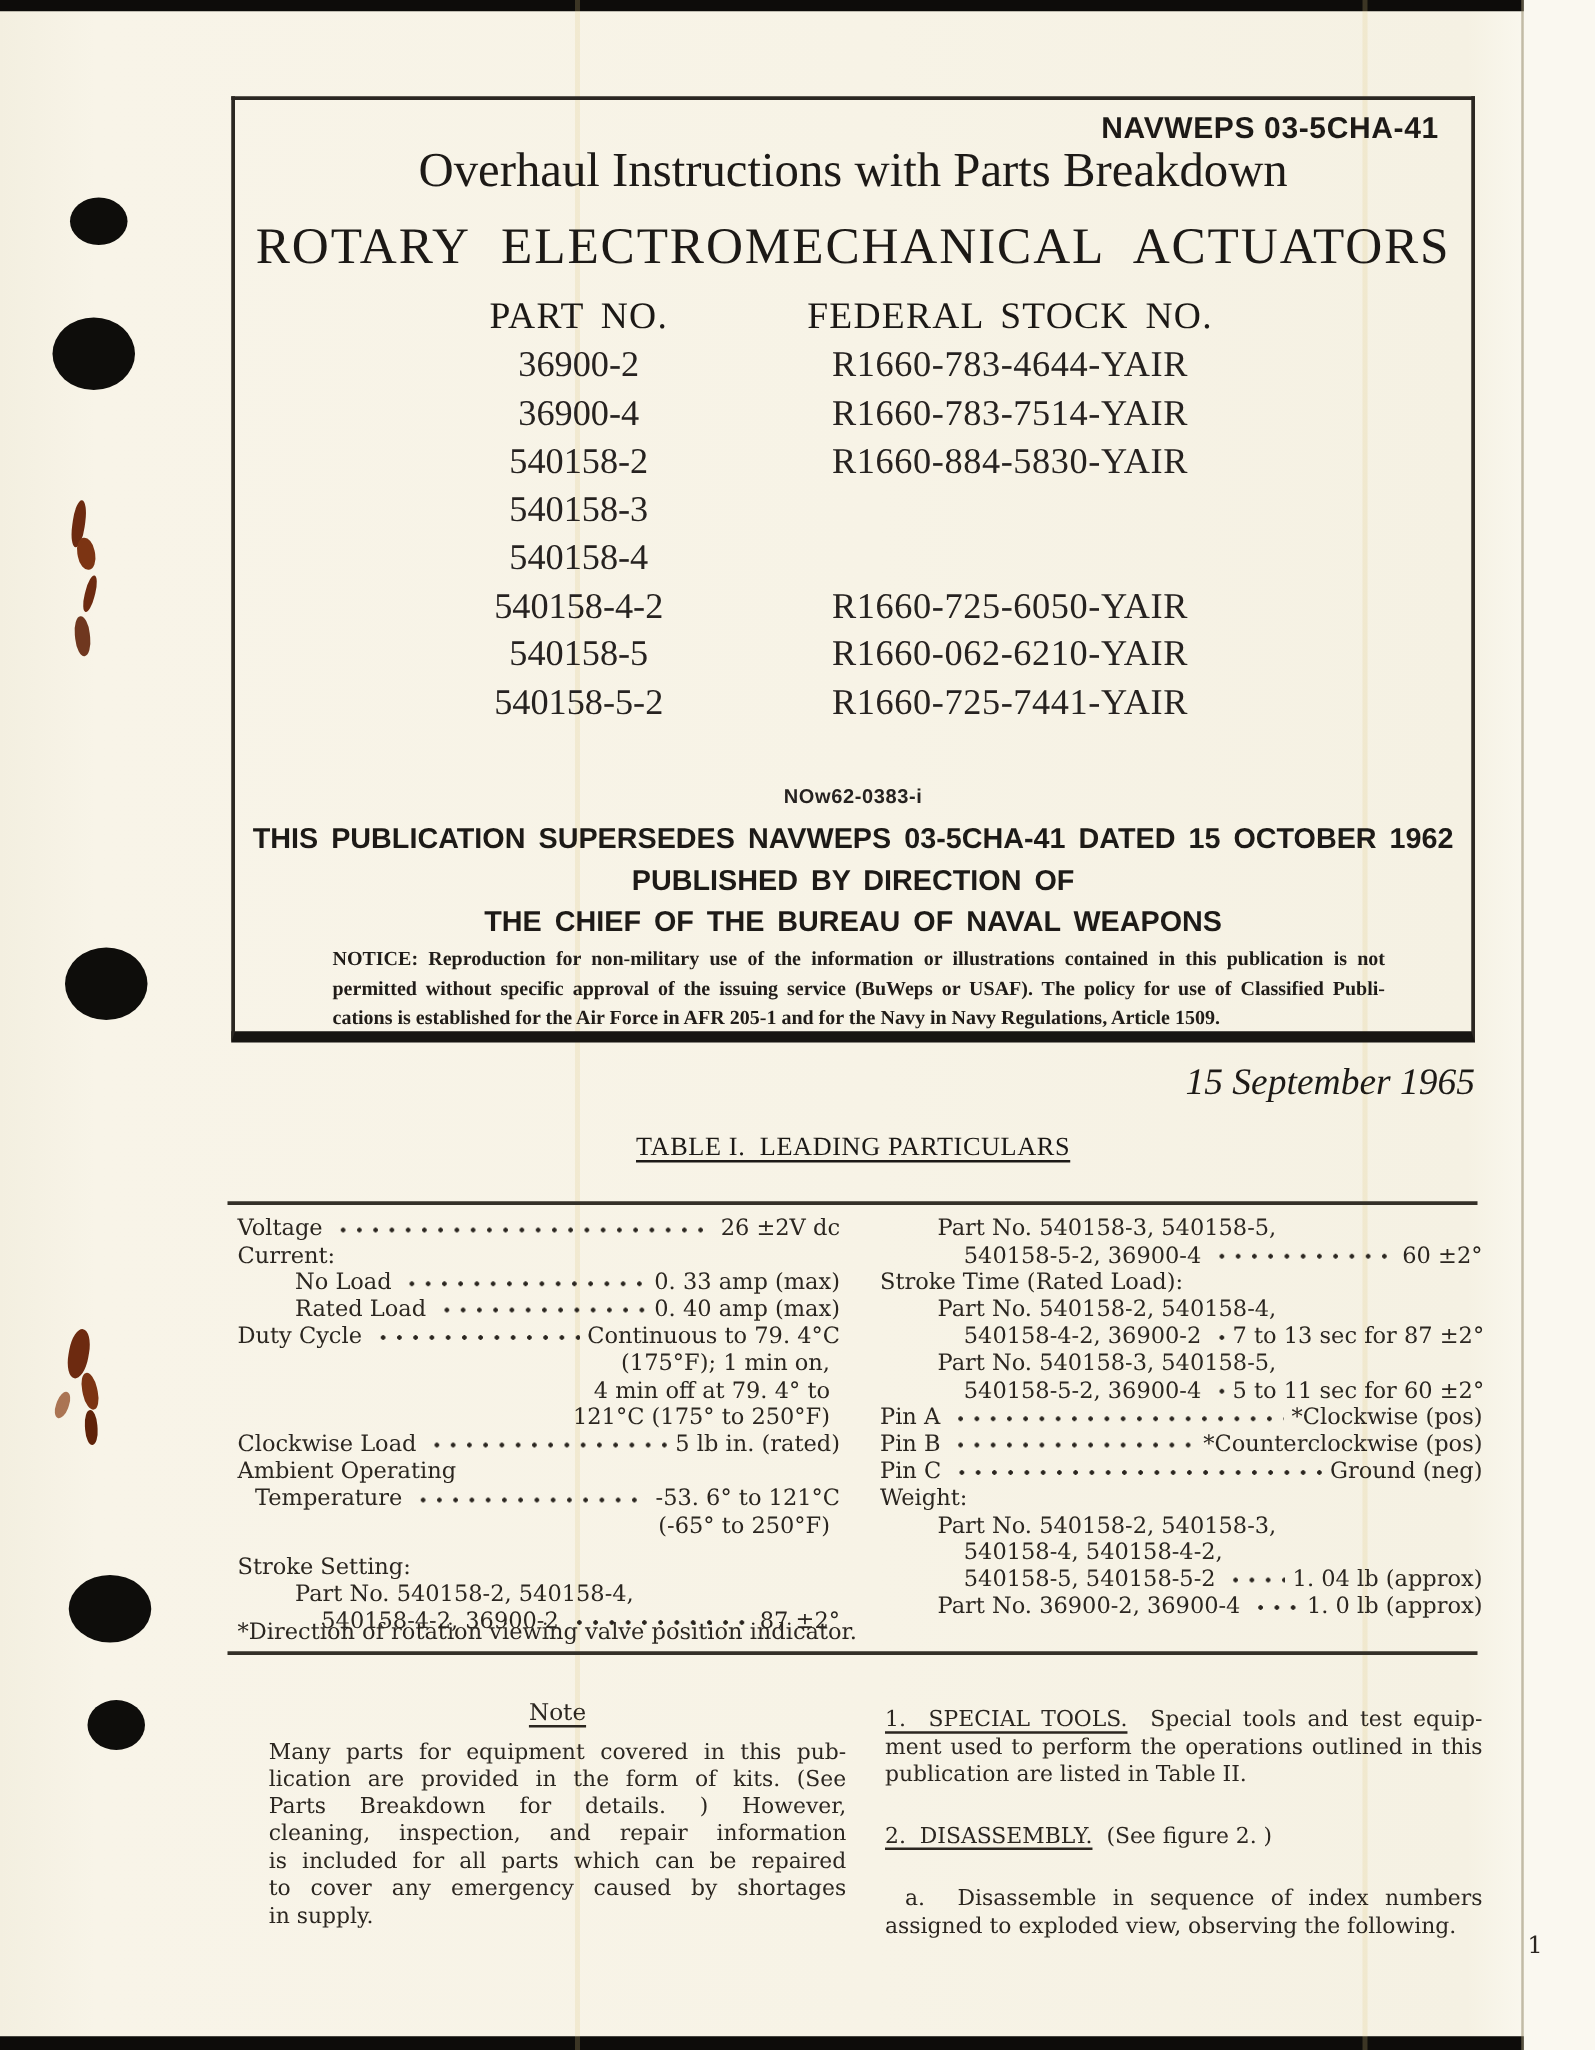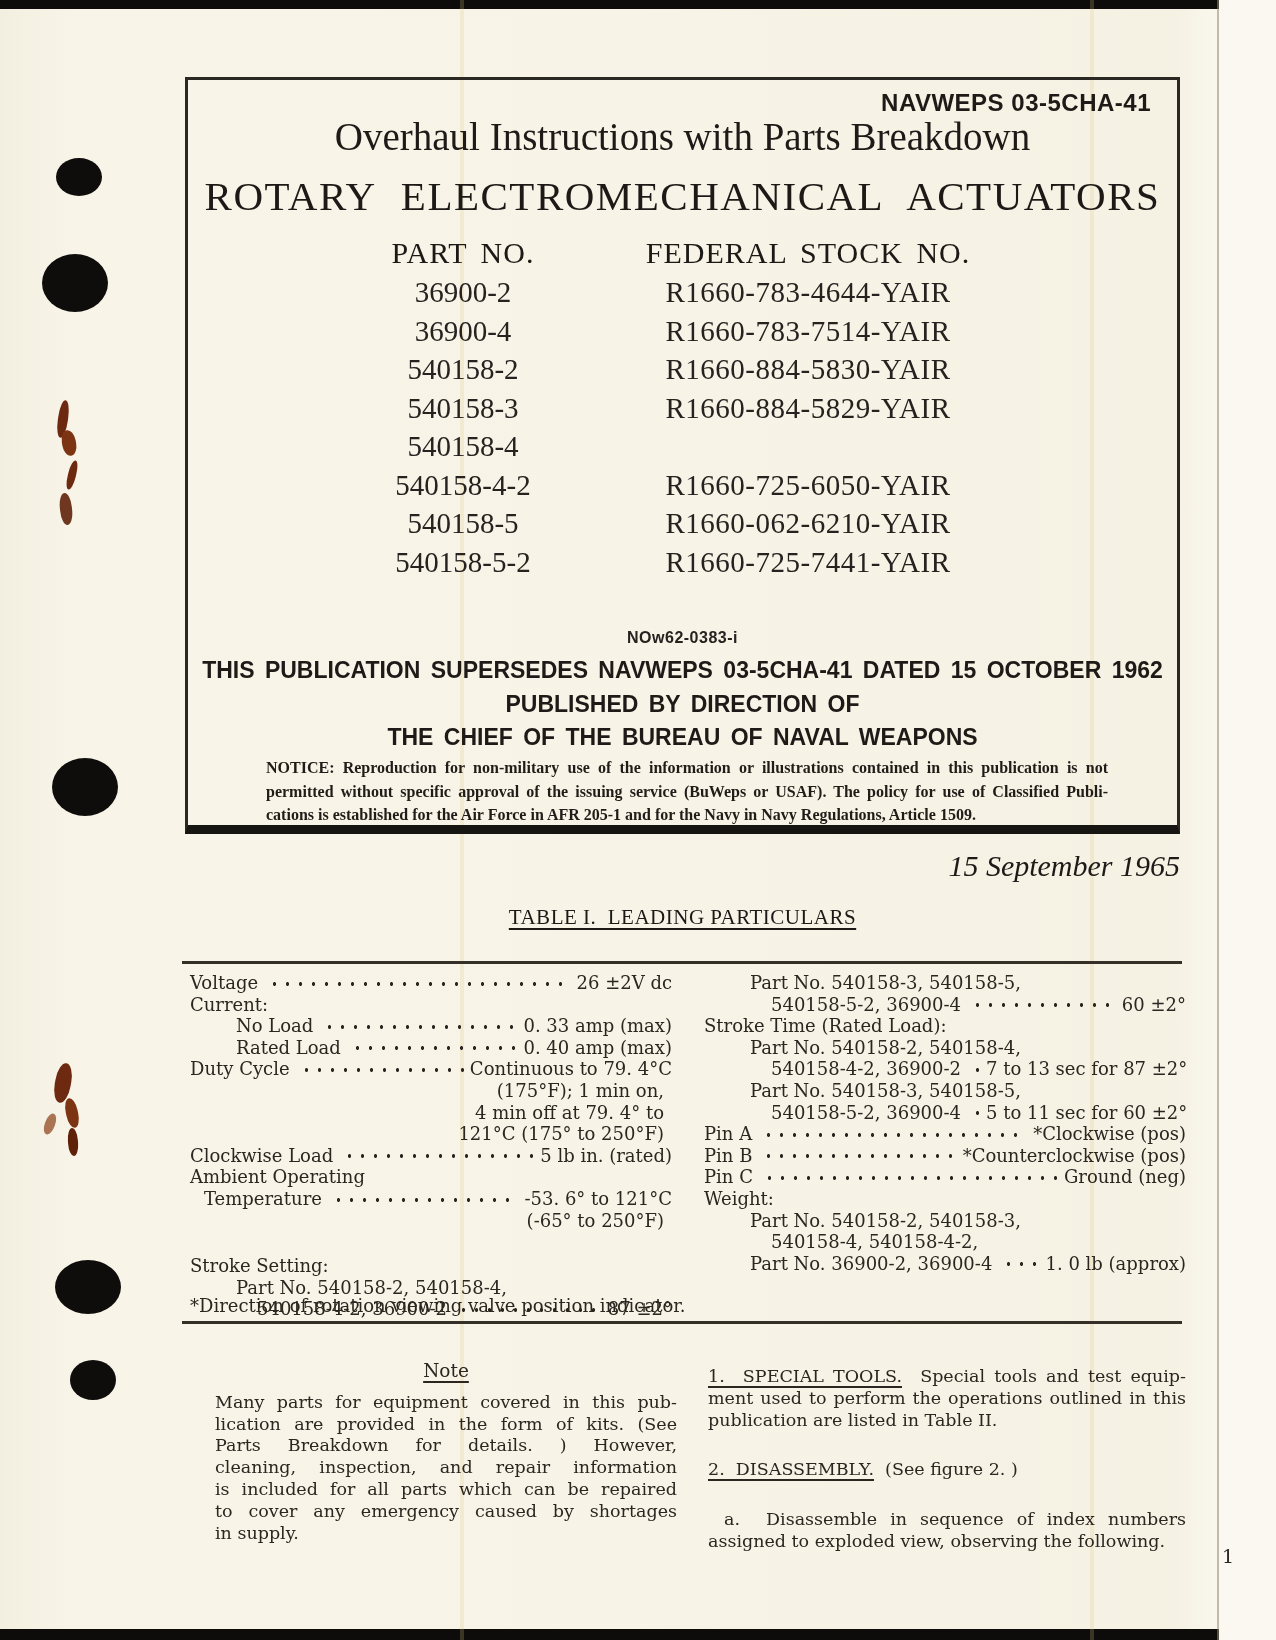--- a/index.html
+++ b/index.html
@@ -108,21 +108,20 @@
       <div class="prow">
         <span class="p-part">36900-4</span>
         <span class="p-stock">R1660-783-7514-YAIR</span>
       </div>
       <div class="prow">
         <span class="p-part">540158-2</span>
         <span class="p-stock">R1660-884-5830-YAIR</span>
       </div>
       <div class="prow">
         <span class="p-part">540158-3</span>
-        <span class="p-stock">R1660-884-5829-YAIR</span>
       </div>
       <div class="prow">
         <span class="p-part">540158-4</span>
       </div>
       <div class="prow">
         <span class="p-part">540158-4-2</span>
         <span class="p-stock">R1660-725-6050-YAIR</span>
       </div>
       <div class="prow">
         <span class="p-part">540158-5</span>
@@ -182,21 +181,21 @@
     </div>
     <div class="tline t-plain">
       <span class="t-label">Ambient Operating</span>
     </div>
     <div class="tline t-leader" style="padding-left: 14px;">
       <span class="t-label">Temperature</span>
       <span class="t-dots"></span>
       <span class="t-value">-53. 6° to 121°C</span>
     </div>
     <div class="tline t-right"><span class="t-value">(-65° to 250°F)</span></div>
-    <div class="tline t-plain" style="margin-top: 24px;">
+    <div class="tline t-plain" style="margin-top: 12px;">
       <span class="t-label">Stroke Setting:</span>
     </div>
     <div class="tline t-plain" style="padding-left: 46px;">
       <span class="t-label">Part No. 540158-2, 540158-4,</span>
     </div>
     <div class="tline t-leader" style="padding-left: 67px;">
       <span class="t-label">540158-4-2, 36900-2</span>
       <span class="t-dots"></span>
       <span class="t-value">87 ±2°</span>
     </div>
@@ -245,20 +244,25 @@
       <span class="t-value">Ground (neg)</span>
     </div>
     <div class="tline t-plain">
       <span class="t-label">Weight:</span>
     </div>
     <div class="tline t-plain" style="padding-left: 46px;">
       <span class="t-label">Part No. 540158-2, 540158-3,</span>
     </div>
     <div class="tline t-plain" style="padding-left: 67px;">
       <span class="t-label">540158-4, 540158-4-2,</span>
+    </div>
+    <div class="tline t-leader" style="padding-left: 67px;">
+      <span class="t-label">540158-5, 540158-5-2</span>
+      <span class="t-dots"></span>
+      <span class="t-value">1. 04 lb (approx)</span>
     </div>
     <div class="tline t-leader" style="padding-left: 46px;">
       <span class="t-label">Part No. 36900-2, 36900-4</span>
       <span class="t-dots"></span>
       <span class="t-value">1. 0 lb (approx)</span>
     </div>
   </div>
 <div class="abs footnote">*Direction of rotation viewing valve position indicator.</div>
 <div class="abs rule rule-bottom"></div>
 

